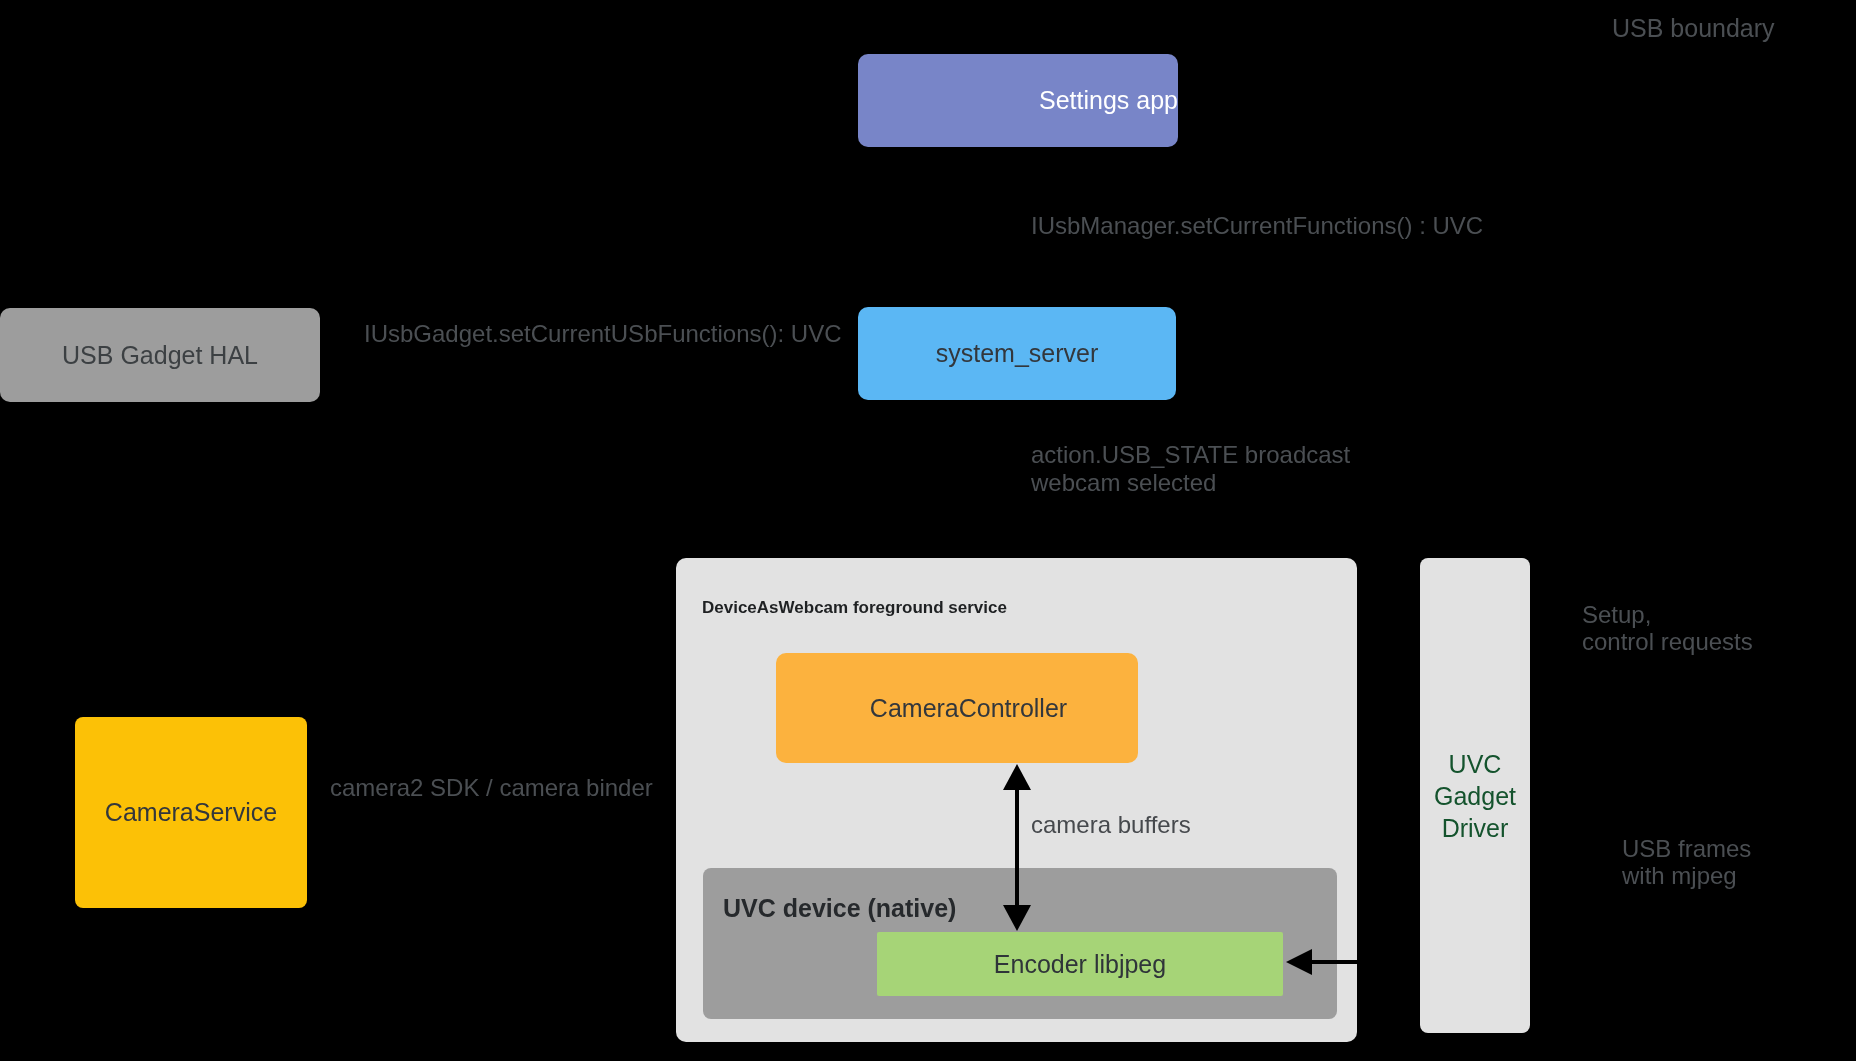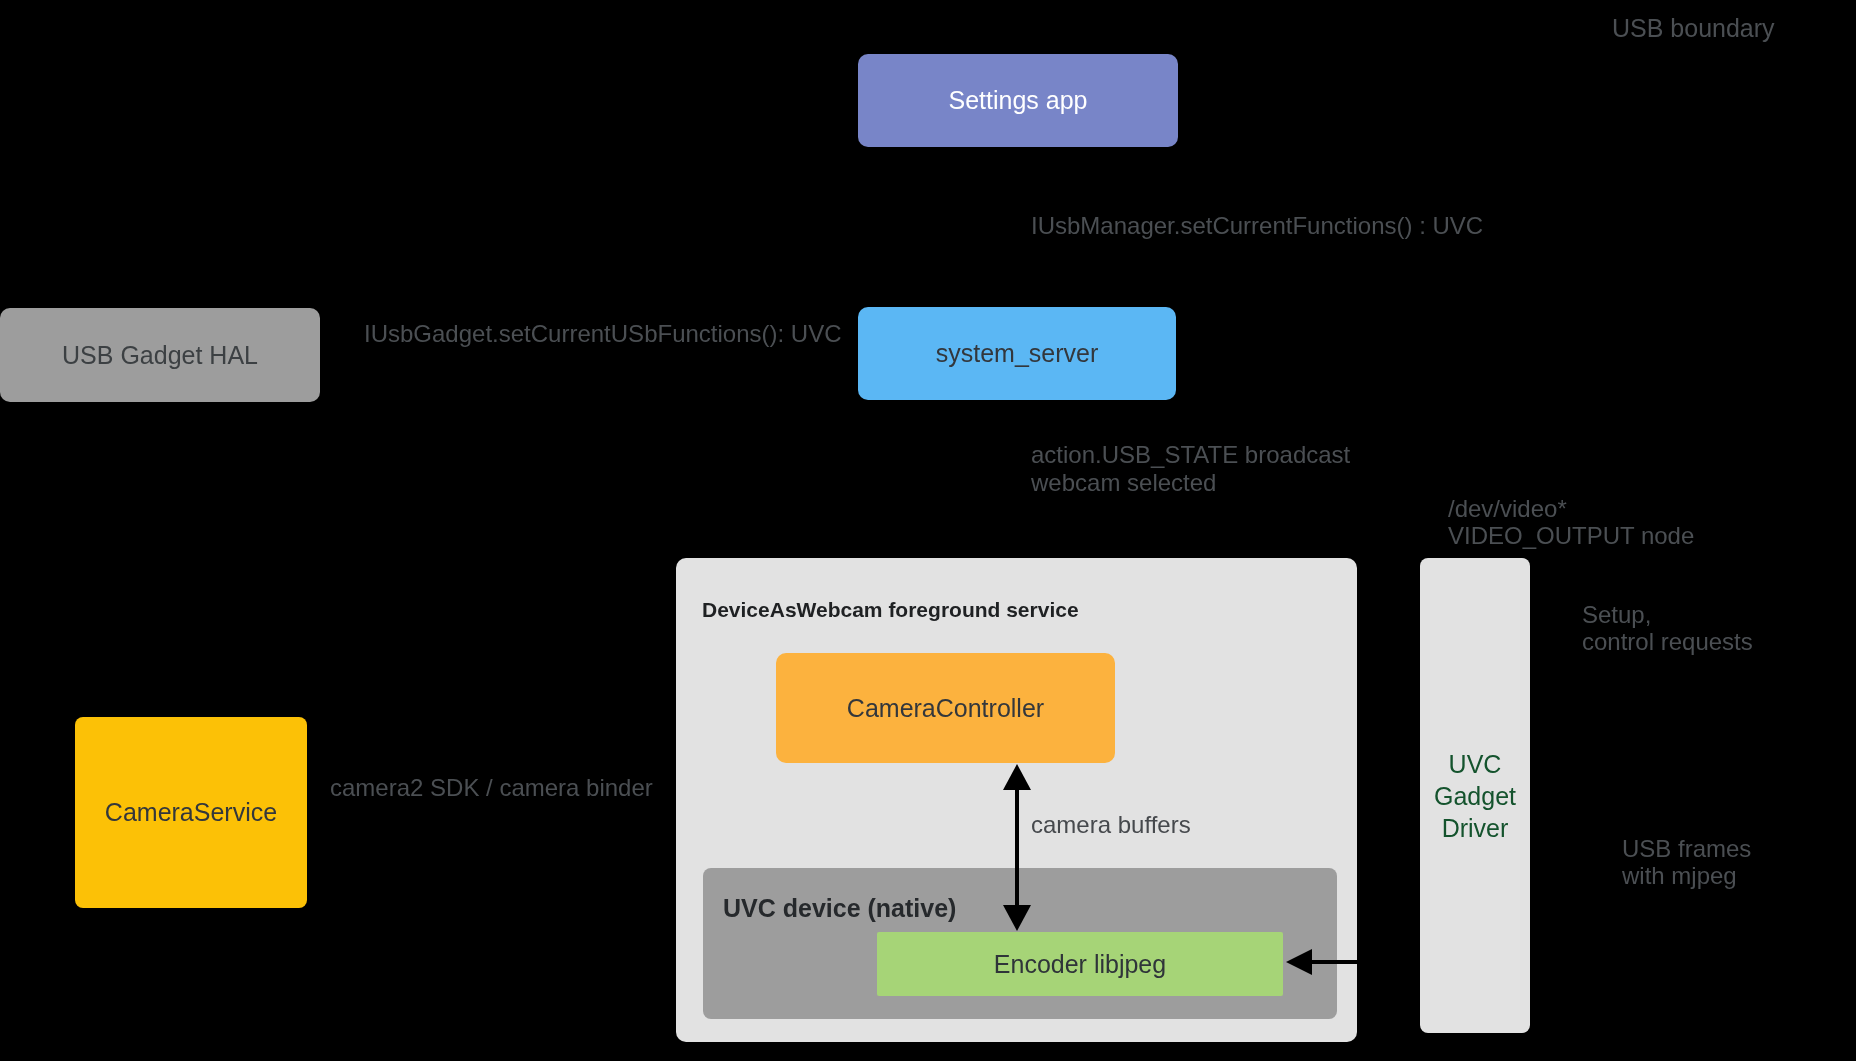--- a/index.html
+++ b/index.html
@@ -17,34 +17,34 @@
   }
   .node {
     position: absolute;
     display: flex;
     align-items: center;
     justify-content: center;
     border-radius: 10px;
     font-size: 25px;
     color: #33373C;
   }
-  .node-settings { left: 858px; top: 54px;  width: 320px; height: 93px; background: #7885C8; color: #FFFFFF; }
+  .node-settings { left: 858px; top: 54px;  width: 320px; height: 93px; background: #7885C8; color: #FFFFFF; justify-content: flex-end; }
   .node-hal      { left: 0px;   top: 308px; width: 320px; height: 94px; background: #9D9D9D; color: #3C4043; }
   .node-system   { left: 858px; top: 307px; width: 318px; height: 93px; background: #5BB7F4; color: #33373C; }
   .node-camsvc   { left: 75px;  top: 717px; width: 232px; height: 191px; background: #FCC106; border-radius: 8px; text-align: right; }
   .container-dawc {
     position: absolute;
     left: 676px; top: 558px; width: 681px; height: 484px;
     background: #E2E2E2; border-radius: 10px;
   }
   .dawc-title {
     position: absolute; left: 26px; top: 40px;
-    font-size: 21px; font-weight: bold; color: #1F2123;
+    font-size: 17px; font-weight: bold; color: #1F2123;
   }
-  .node-camctl   { left: 776px; top: 653px; width: 339px; height: 110px; background: #FCB23E; }
+  .node-camctl   { left: 776px; top: 653px; width: 339px; height: 110px; background: #FCB23E; padding-left: 23px; }
   .container-uvcnative {
     position: absolute;
     left: 703px; top: 868px; width: 634px; height: 151px;
     background: #9D9D9D; border-radius: 8px;
   }
   .uvcnative-title {
     position: absolute; left: 20px; top: 14px;
     font-size: 25px; font-weight: bold; color: #26292C; margin-top: 12px;
   }
   .node-encoder  { left: 877px; top: 932px; width: 406px; height: 64px; background: #A6D477; border-radius: 2px; color: #2F3439; }
@@ -156,24 +156,20 @@
 
   <div class="lbl lbl-iusbmanager">IUsbManager.setCurrentFunctions() : UVC</div>
 
   <div class="lbl lbl-iusbgadget">IUsbGadget.setCurrentUSbFunctions(): UVC</div>
 
   <div class="lbl lbl-action">
     <span>action.USB_STATE broadcast</span>
     <span>webcam selected</span>
   </div>
 
-  <div class="lbl lbl-devvideo">
-    <span>/dev/video*</span>
-    <span>VIDEO_OUTPUT node</span>
-  </div>
 
   <div class="lbl lbl-setup">
     <span>Setup,</span>
     <span>control requests</span>
   </div>
 
   <div class="lbl lbl-usbframes">
     <span>USB frames</span>
     <span>with mjpeg</span>
   </div>

